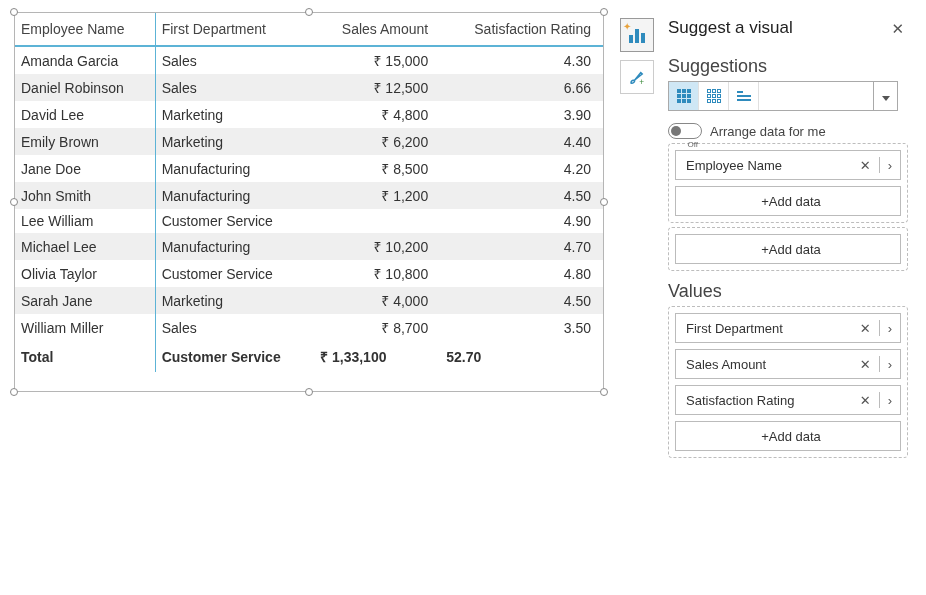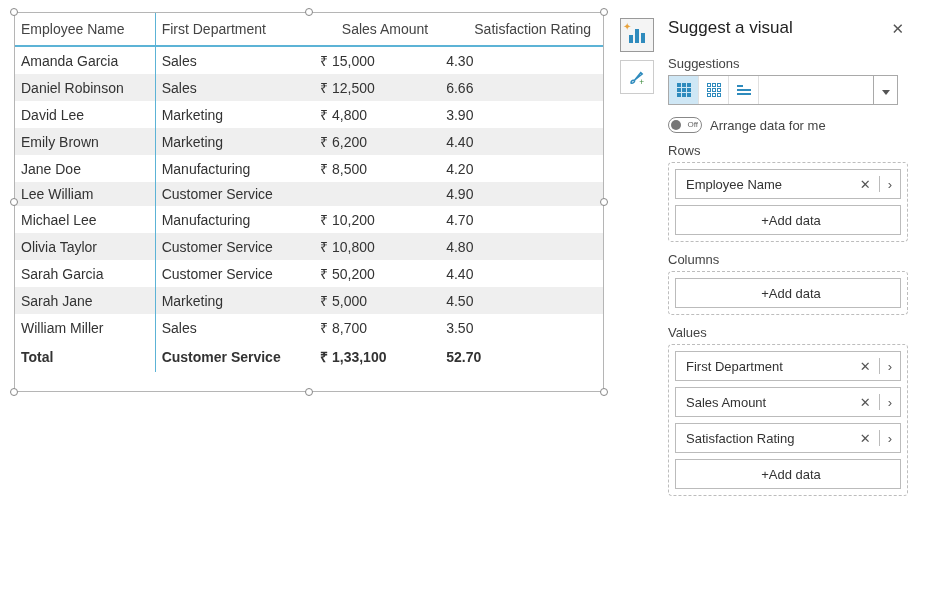--- a/index.html
+++ b/index.html
@@ -50,21 +50,21 @@
     font-weight: 400;
     color: #444;
     padding: 8px 6px 8px 6px;
     border-bottom: 2px solid #5cb3d6;
   }
   table.data th.num { text-align: right; padding-right: 12px; }
   table.data td {
     padding: 4px 6px;
     border: none;
   }
-  table.data td.num { padding-right: 12px; }
+  table.data td.num { text-align: right; padding-right: 12px; }
   table.data tbody tr:nth-child(even) { background: #efefef; }
   
   table.data td:first-child, table.data th:first-child { border-right: 1px solid #5cb3d6; }
 
   table.data tfoot td {
     font-weight: 700;
     padding: 6px 6px;
     margin-left: 44px;
   }
   table.data tfoot td.num { text-align: left; padding-right: 12px; }
@@ -128,21 +128,21 @@
     color: #222;
   }
   .close-x {
     font-size: 15px;
     color: #555;
     cursor: pointer;
     padding: 2px 4px;
   }
 
   .section-label {
-    font-size: 13px;
+    font-size: 18px;
     color: #444;
     margin: 10px 0 4px 0;
   }
 
   .suggestion-row {
     display: flex;
     align-items: stretch;
     border: 1px solid #a9a9a9;
     width: 230px;
     height: 30px;
@@ -189,21 +189,21 @@
     padding: 0 2px;
     cursor:pointer;
     background:#fff;
     position: relative;
   }
   .toggle .knob {
     width: 10px; height:10px; border-radius:50%;
     background:#777;
   }
   .toggle .off-label{
-    font-size:8px; color:#666; position:absolute; right:3px; top:2px;
+    font-size:8px; color:#666; position:absolute; right:3px; top:16px;
   }
 
   
   .well-group {
     border: 1px dashed #bdbdbd;
     border-radius: 4px;
     padding: 6px;
     margin-top: 4px;
     display:flex;
     flex-direction:column;
@@ -278,47 +278,47 @@
           <td class="num">₹ 6,200</td>
           <td class="num">4.40</td>
         </tr>
         <tr>
           <td>Jane Doe</td>
           <td>Manufacturing</td>
           <td class="num">₹ 8,500</td>
           <td class="num">4.20</td>
         </tr>
         <tr>
+          <td>John Smith</td>
+          <td>Manufacturing</td>
+          <td class="num">₹ 1,200</td>
+          <td class="num">4.50</td>
+        </tr>
+        <tr>
           <td>Lee William</td>
           <td>Customer Service</td>
           <td class="num"></td>
           <td class="num">4.90</td>
         </tr>
         <tr>
           <td>Michael Lee</td>
           <td>Manufacturing</td>
           <td class="num">₹ 10,200</td>
           <td class="num">4.70</td>
         </tr>
         <tr>
           <td>Olivia Taylor</td>
           <td>Customer Service</td>
           <td class="num">₹ 10,800</td>
           <td class="num">4.80</td>
         </tr>
         <tr>
-          <td>Sarah Garcia</td>
-          <td>Customer Service</td>
-          <td class="num">₹ 50,200</td>
-          <td class="num">4.40</td>
-        </tr>
-        <tr>
           <td>Sarah Jane</td>
           <td>Marketing</td>
-          <td class="num">₹ 5,000</td>
+          <td class="num">₹ 4,000</td>
           <td class="num">4.50</td>
         </tr>
         <tr>
           <td>William Miller</td>
           <td>Sales</td>
           <td class="num">₹ 8,700</td>
           <td class="num">3.50</td>
         </tr>
       </tbody>
     <tfoot>
@@ -399,37 +399,35 @@
   </div>
 
   <div class="toggle-row">
     <div class="toggle">
       <div class="knob"></div>
       <span class="off-label">Off</span>
     </div>
     <span>Arrange data for me</span>
   </div>
 
-  <div class="section-label">Rows</div>
   <div class="well-group" id="rows-well">
 
     <div class="well-item">
         <span class="label">Employee Name</span>
         <span class="ctrls">
           <span class="x">✕</span>
           <span class="sep"></span>
           <span class="chev">›</span>
         </span>
       </div>
       <div class="well-item add-data">
       <span>+Add data</span>
     </div>
   </div>
 
-  <div class="section-label">Columns</div>
   <div class="well-group">
     <div class="well-item add-data">
       <span>+Add data</span>
     </div>
   </div>
 
   <div class="section-label">Values</div>
   <div class="well-group" id="values-well">
 
     <div class="well-item">

